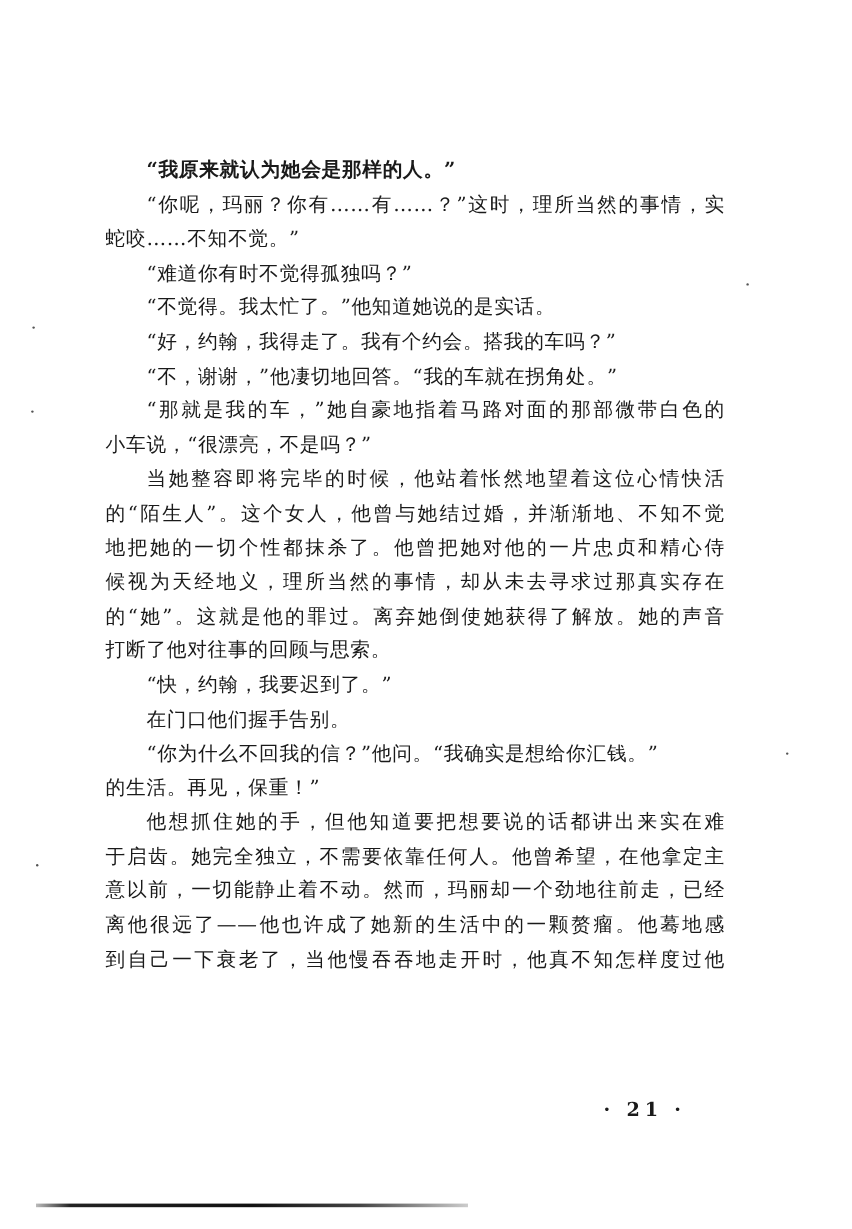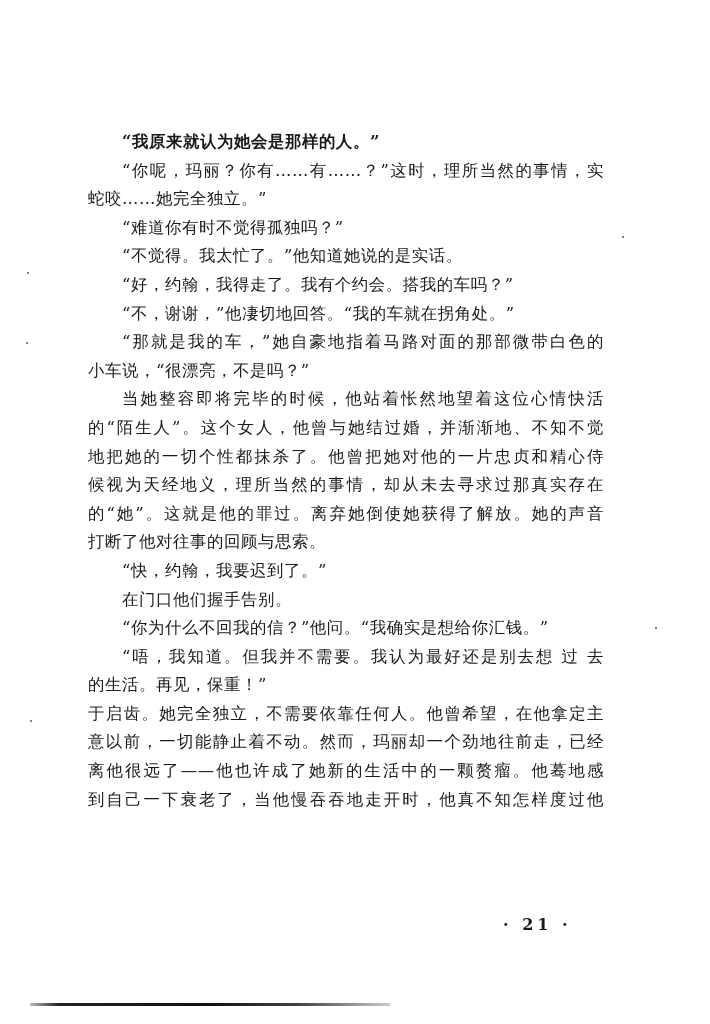--- a/index.html
+++ b/index.html
@@ -16,38 +16,38 @@
     .rule { position:absolute; left:30px; top:1003px; width:360px; height:3px;
       background:linear-gradient(to right,#bbb 0%,#222 8%,#111 50%,#444 75%,#ccc 100%); }
     .speck { position:absolute; width:2px; height:2px; background:#555; border-radius:1px; }
   </style>
 </head>
 <body>
 
 <div class="page">
   <div class="line indent last bold">“我原来就认为她会是那样的人。”</div>
   <div class="line indent">“你呢，玛丽？你有……有……？”这时，理所当然的事情，实</div>
-  <div class="line last">蛇咬……她完全独立。”</div>
+  <div class="line last">蛇咬……不知不觉。”</div>
   <div class="line indent last">“难道你有时不觉得孤独吗？”</div>
   <div class="line indent last">“不觉得。我太忙了。”他知道她说的是实话。</div>
   <div class="line indent last">“好，约翰，我得走了。我有个约会。搭我的车吗？”</div>
   <div class="line indent last">“不，谢谢，”他凄切地回答。“我的车就在拐角处。”</div>
   <div class="line indent">“那就是我的车，”她自豪地指着马路对面的那部微带白色的</div>
   <div class="line last">小车说，“很漂亮，不是吗？”</div>
   <div class="line indent">当她整容即将完毕的时候，他站着怅然地望着这位心情快活</div>
   <div class="line">的“陌生人”。这个女人，他曾与她结过婚，并渐渐地、不知不觉</div>
   <div class="line">地把她的一切个性都抹杀了。他曾把她对他的一片忠贞和精心侍</div>
   <div class="line">候视为天经地义，理所当然的事情，却从未去寻求过那真实存在</div>
   <div class="line">的“她”。这就是他的罪过。离弃她倒使她获得了解放。她的声音</div>
   <div class="line last">打断了他对往事的回顾与思索。</div>
   <div class="line indent last">“快，约翰，我要迟到了。”</div>
   <div class="line indent last">在门口他们握手告别。</div>
   <div class="line indent last">“你为什么不回我的信？”他问。“我确实是想给你汇钱。”</div>
-  <div class="line indent">“唔，我知道。但我并不需要。我认为最好还是别去想 过 去</div>
   <div class="line last">的生活。再见，保重！”</div>
+  <div class="line indent">他想抓住她的手，但他知道要把想要说的话都讲出来实在难</div>
   <div class="line">于启齿。她完全独立，不需要依靠任何人。他曾希望，在他拿定主</div>
   <div class="line">意以前，一切能静止着不动。然而，玛丽却一个劲地往前走，已经</div>
   <div class="line">离他很远了——他也许成了她新的生活中的一颗赘瘤。他蓦地感</div>
   <div class="line">到自己一下衰老了，当他慢吞吞地走开时，他真不知怎样度过他</div>
 </div>
 
 <div class="pagenum">· 21 ·</div>
 <div class="rule"></div>
 <div class="speck" style="left:27px;top:272px;"></div>
 <div class="speck" style="left:26px;top:342px;"></div>

